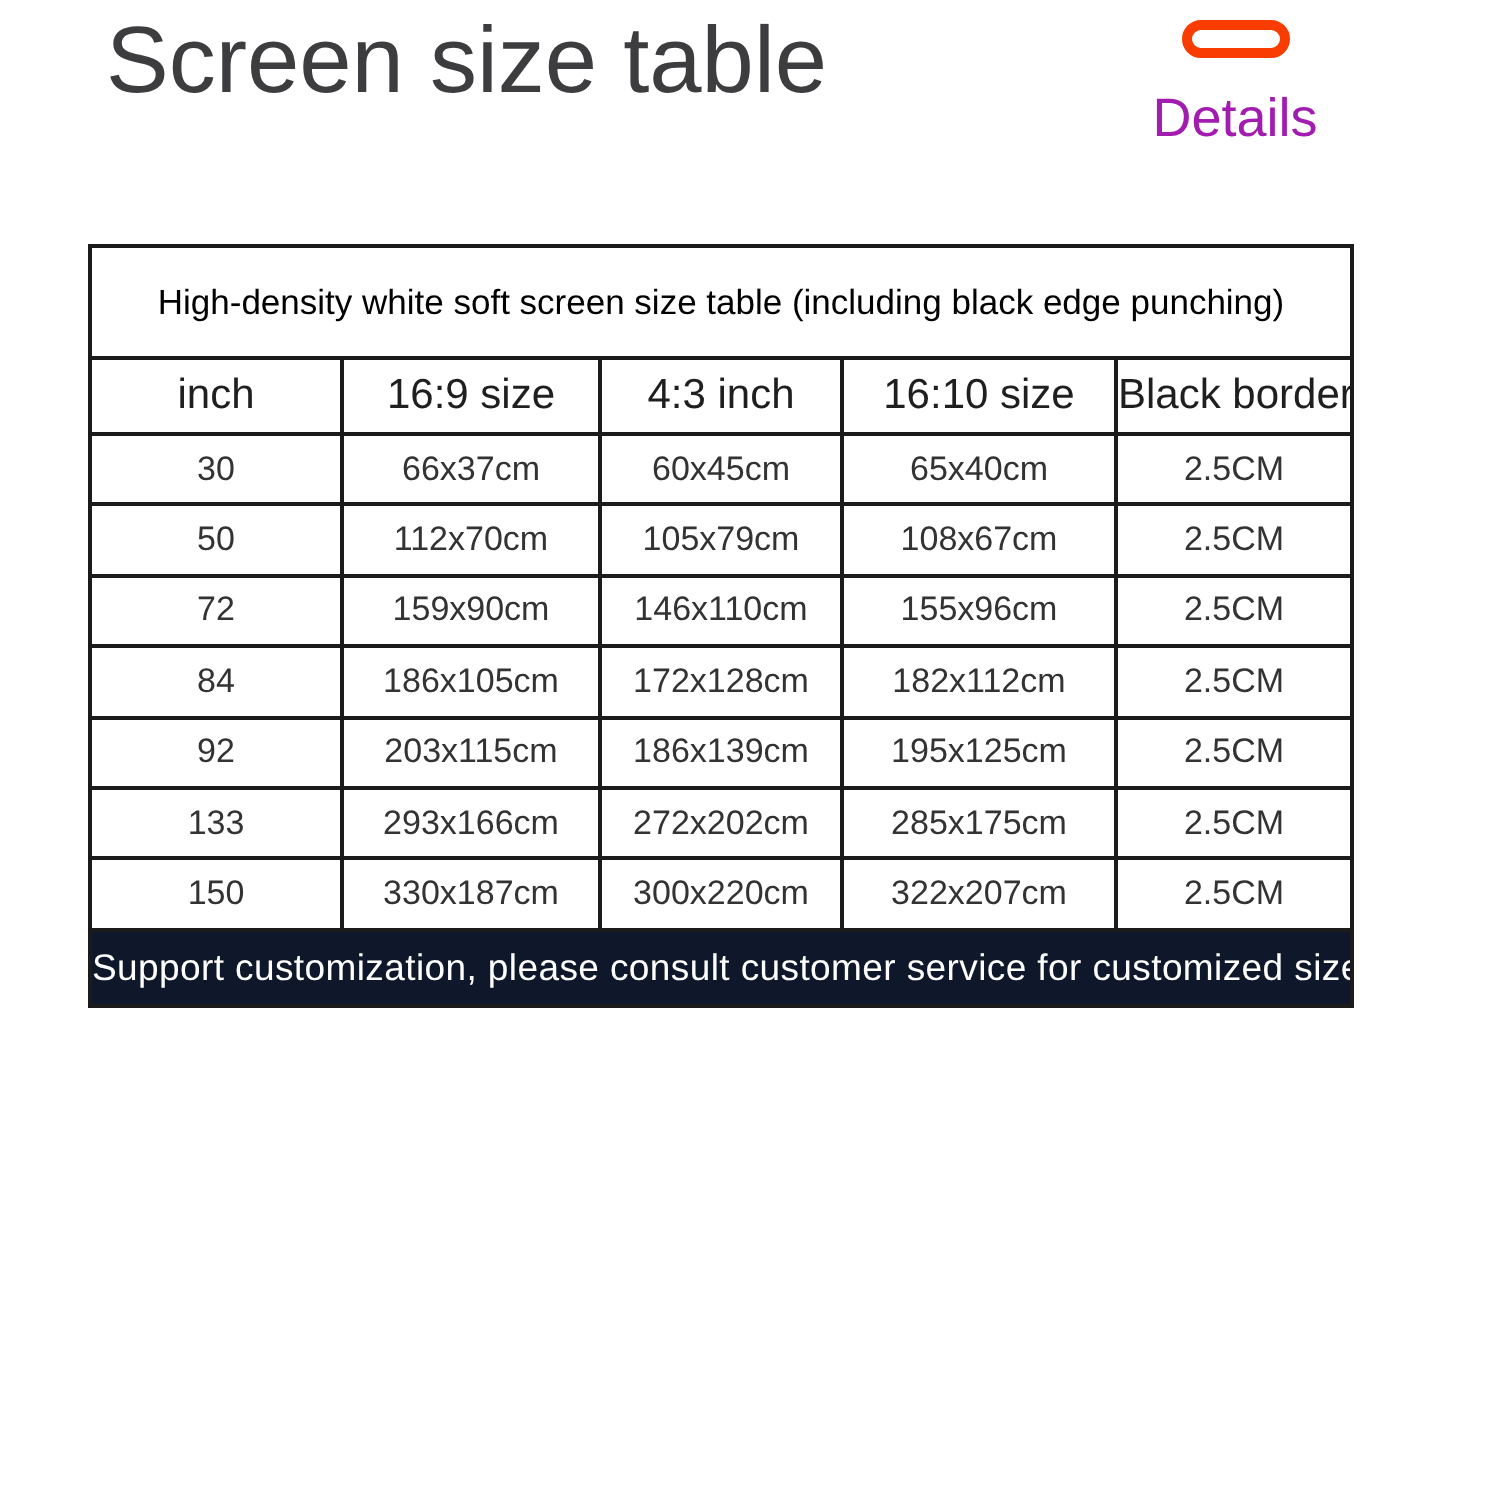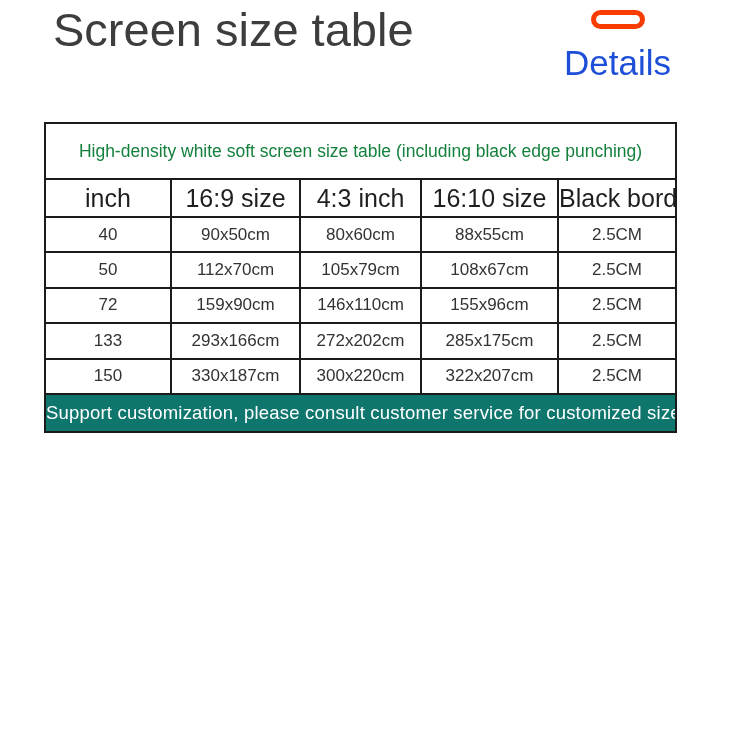--- a/index.html
+++ b/index.html
@@ -38,22 +38,22 @@
   .details-pill {
     display: inline-block;
     width: 44px;
     height: 9px;
     border: 5px solid #f93c02;
     border-radius: 10px;
     background: #ffffff;
   }
   .details-label {
     margin-top: 10px;
-    font-size: 35px;
-    color: #1d4ed8;
+    font-size: 27px;
+    color: #a21caf;
     font-weight: 400;
   }
   table.size-table {
     position: absolute;
     left: 44px;
     top: 122px;
     width: 631px;
     border-collapse: collapse;
     table-layout: fixed;
     background: #ffffff;
@@ -63,37 +63,37 @@
     text-align: center;
     vertical-align: middle;
     padding: 0;
     color: #2d2d2d;
     overflow: hidden;
     white-space: nowrap;
   }
   tr.caption-row td {
     height: 54px;
     font-size: 17.5px;
-    color: #15803d;
+    color: #000000;
     margin-left: 12px;
   }
   tr.header-row th {
     height: 36px;
-    font-size: 25px;
+    font-size: 21px;
     font-weight: 400;
     color: #1f1f1f;
   }
   tr.data-row td {
     height: 33.4px;
     font-size: 17px;
     color: #333333;
   }
   tr.footer-row td {
     height: 36px;
-    background: #0f766e;
+    background: #0f172a;
     color: #ffffff;
     font-size: 18.5px;
     font-weight: 400;
     letter-spacing: 0.2px;
   }
   col.c1 { width: 126px; }
   col.c2 { width: 129px; }
   col.c3 { width: 121px; }
   col.c4 { width: 137px; }
   col.c5 { width: 118px; }
@@ -125,38 +125,52 @@
       <tr class="header-row">
           <th>inch</th>
           <th>16:9 size</th>
           <th>4:3 inch</th>
           <th>16:10 size</th>
           <th>Black border</th>
         </tr>
     </tbody>
     <tbody>
         <tr class="data-row">
-          <td>40</td>
-          <td>90x50cm</td>
-          <td>80x60cm</td>
-          <td>88x55cm</td>
+          <td>30</td>
+          <td>66x37cm</td>
+          <td>60x45cm</td>
+          <td>65x40cm</td>
           <td>2.5CM</td>
         </tr>
         <tr class="data-row">
           <td>50</td>
           <td>112x70cm</td>
           <td>105x79cm</td>
           <td>108x67cm</td>
           <td>2.5CM</td>
         </tr>
         <tr class="data-row">
           <td>72</td>
           <td>159x90cm</td>
           <td>146x110cm</td>
           <td>155x96cm</td>
+          <td>2.5CM</td>
+        </tr>
+        <tr class="data-row">
+          <td>84</td>
+          <td>186x105cm</td>
+          <td>172x128cm</td>
+          <td>182x112cm</td>
+          <td>2.5CM</td>
+        </tr>
+        <tr class="data-row">
+          <td>92</td>
+          <td>203x115cm</td>
+          <td>186x139cm</td>
+          <td>195x125cm</td>
           <td>2.5CM</td>
         </tr>
         <tr class="data-row">
           <td>133</td>
           <td>293x166cm</td>
           <td>272x202cm</td>
           <td>285x175cm</td>
           <td>2.5CM</td>
         </tr>
         <tr class="data-row">

